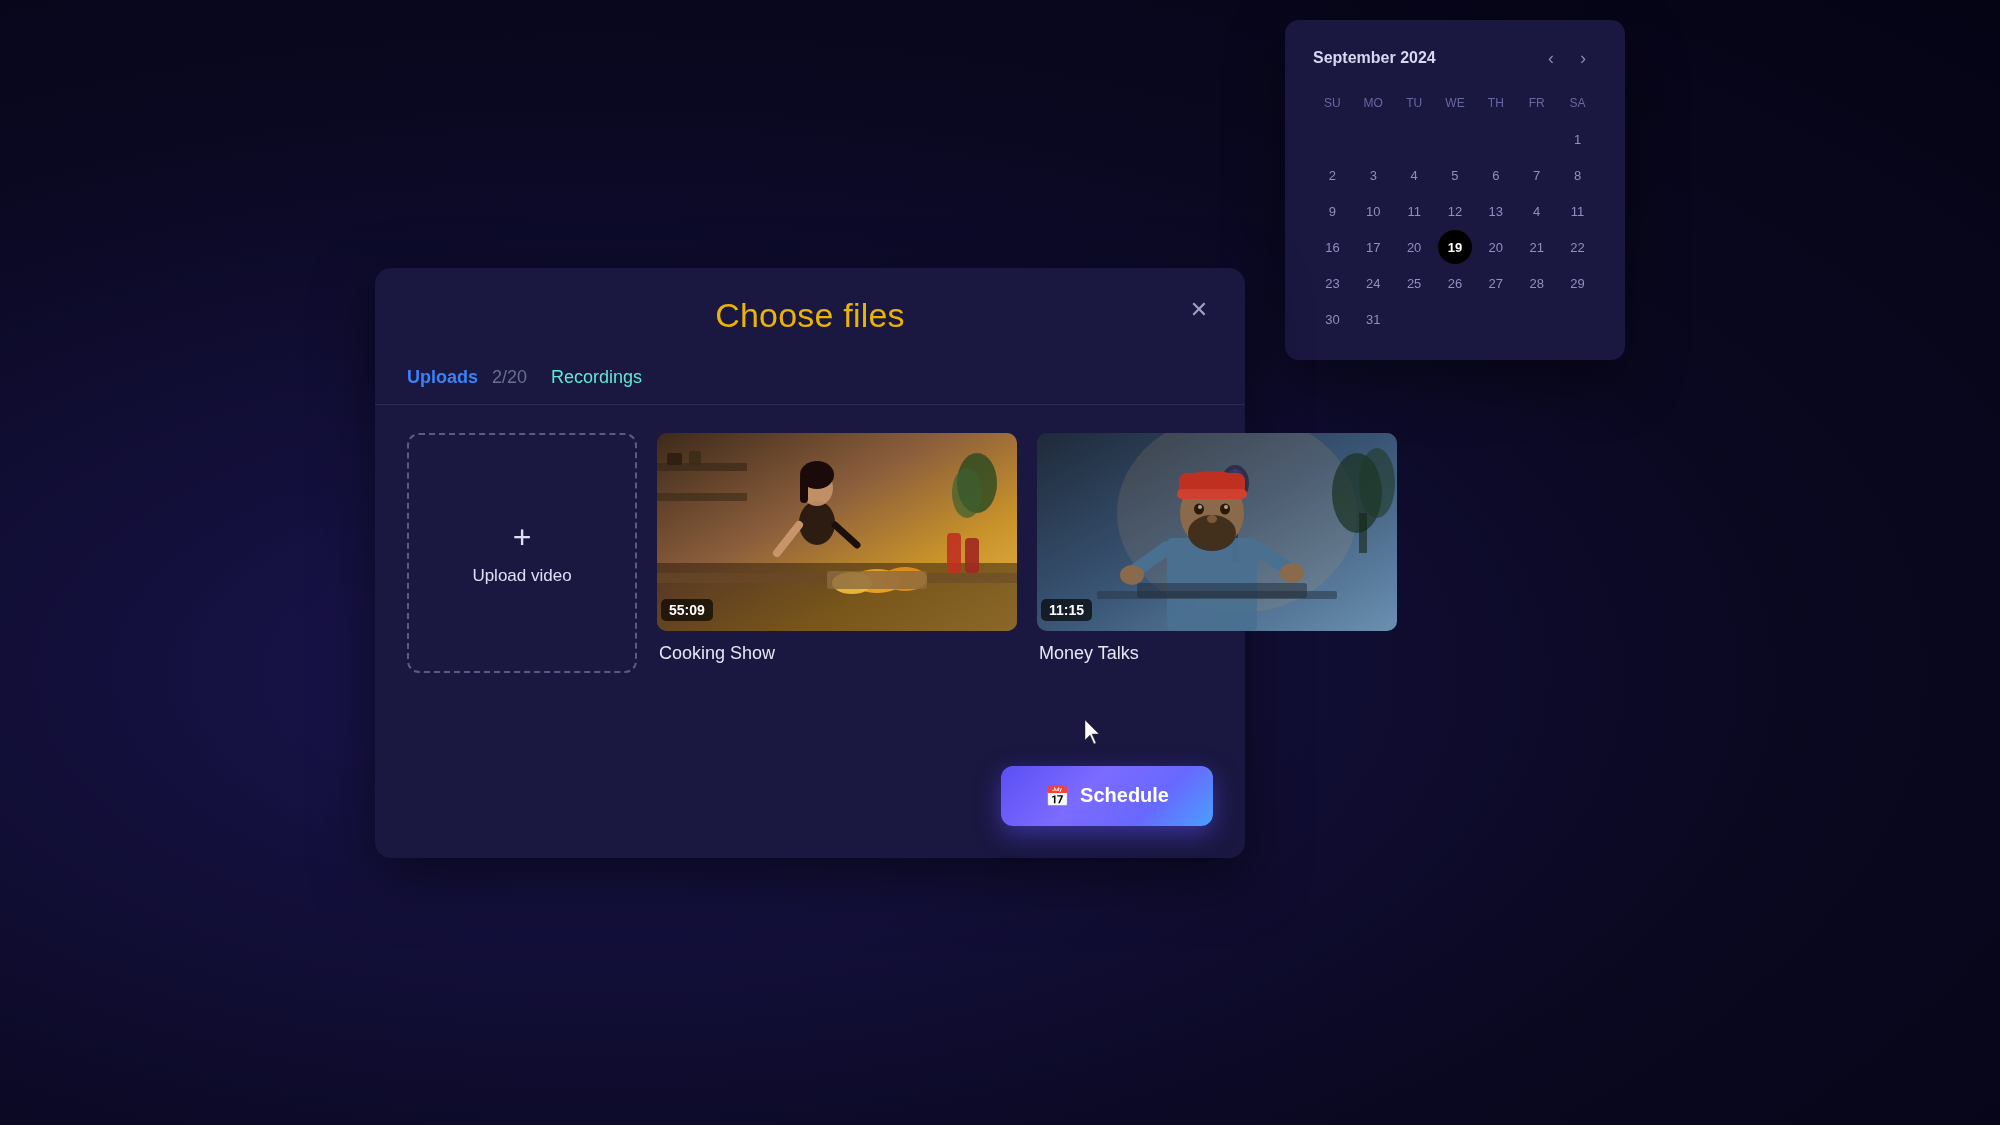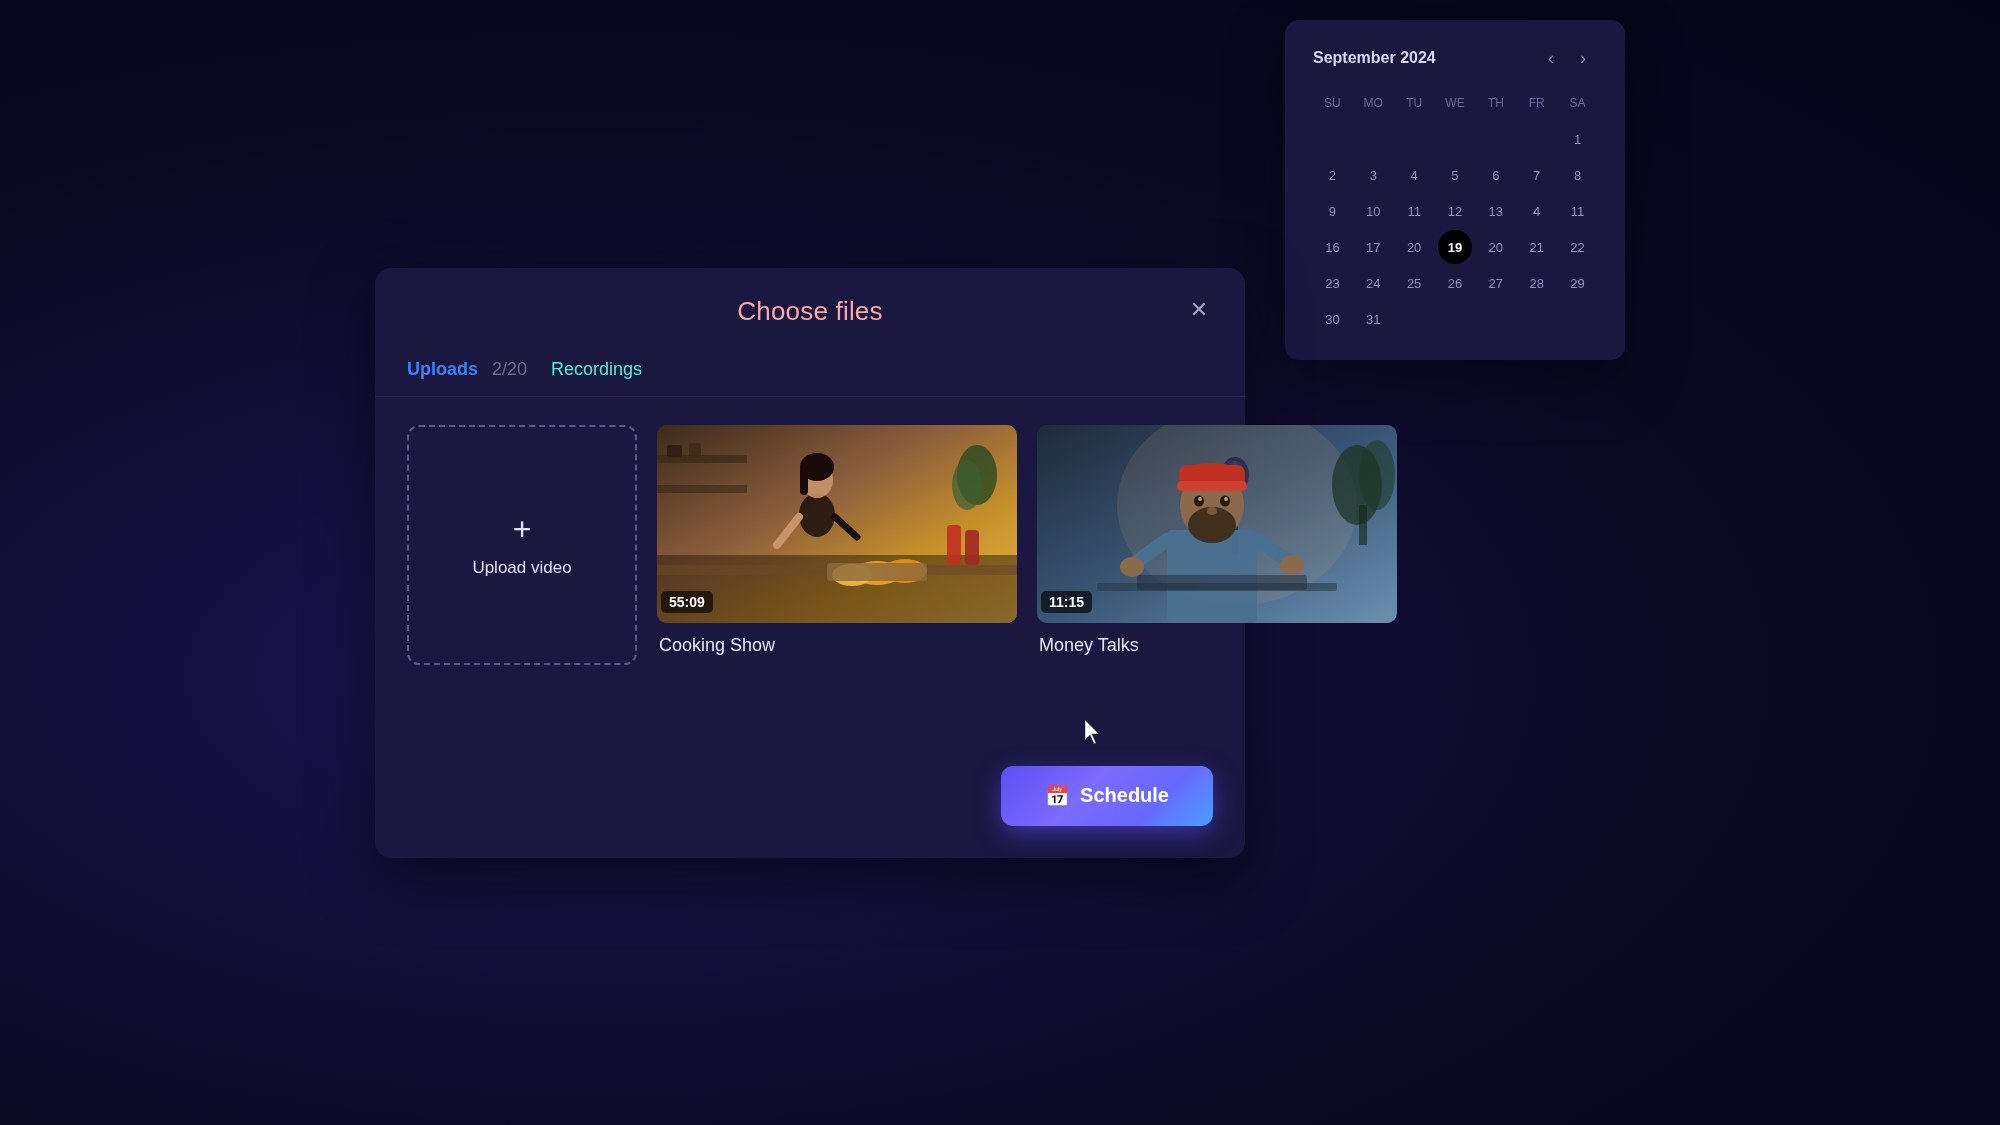--- a/index.html
+++ b/index.html
@@ -47,23 +47,23 @@
 
     .modal-header {
       display: flex;
       align-items: center;
       justify-content: center;
       padding: 28px 32px 20px;
       position: relative;
     }
 
     .modal-title {
-      font-size: 26px;
+      font-size: 34px;
       font-weight: 500;
-      color: #fca5a5;
+      color: #eab308;
       letter-spacing: 0.2px;
     }
 
     .close-btn {
       position: absolute;
       right: 28px;
       top: 24px;
       background: none;
       border: none;
       color: #a0a0c0;

